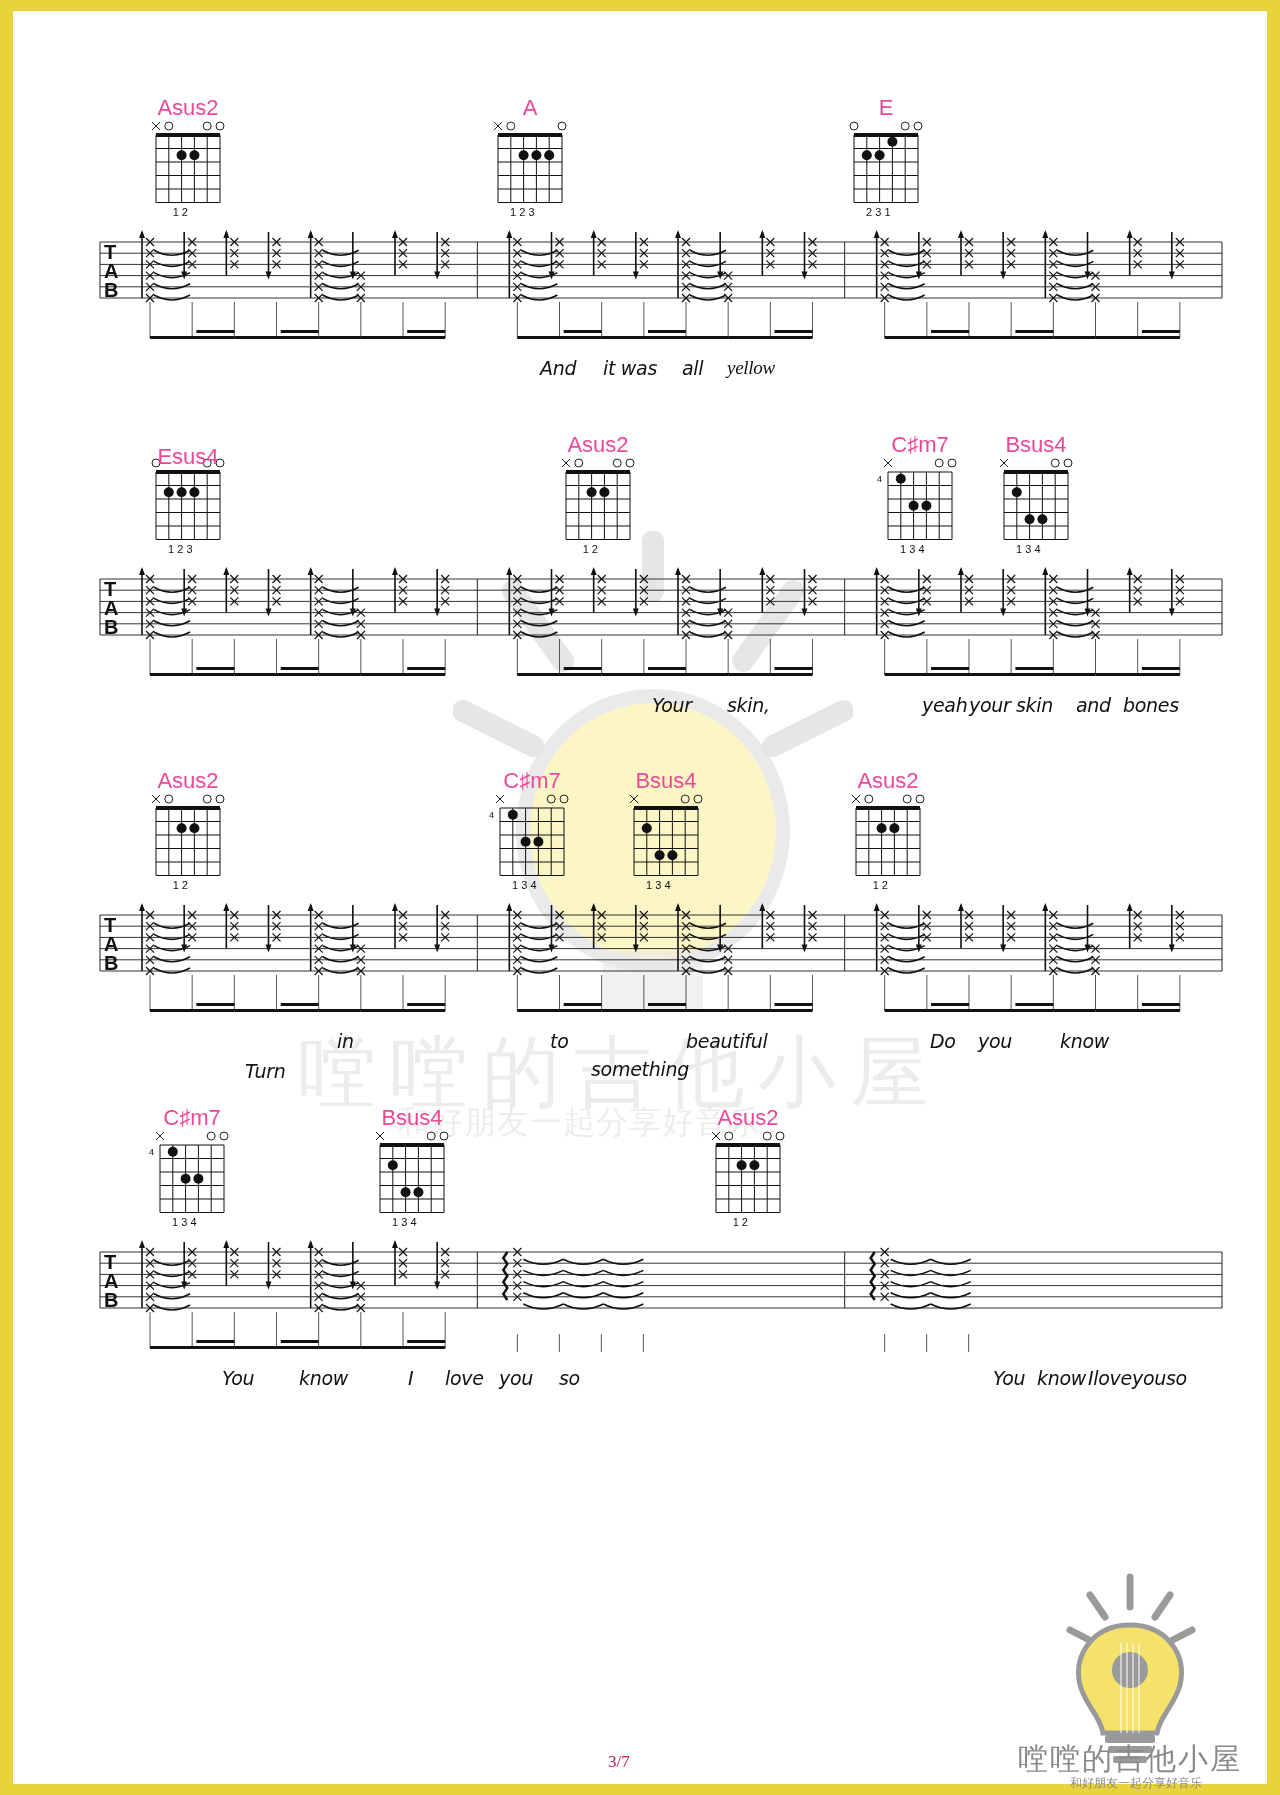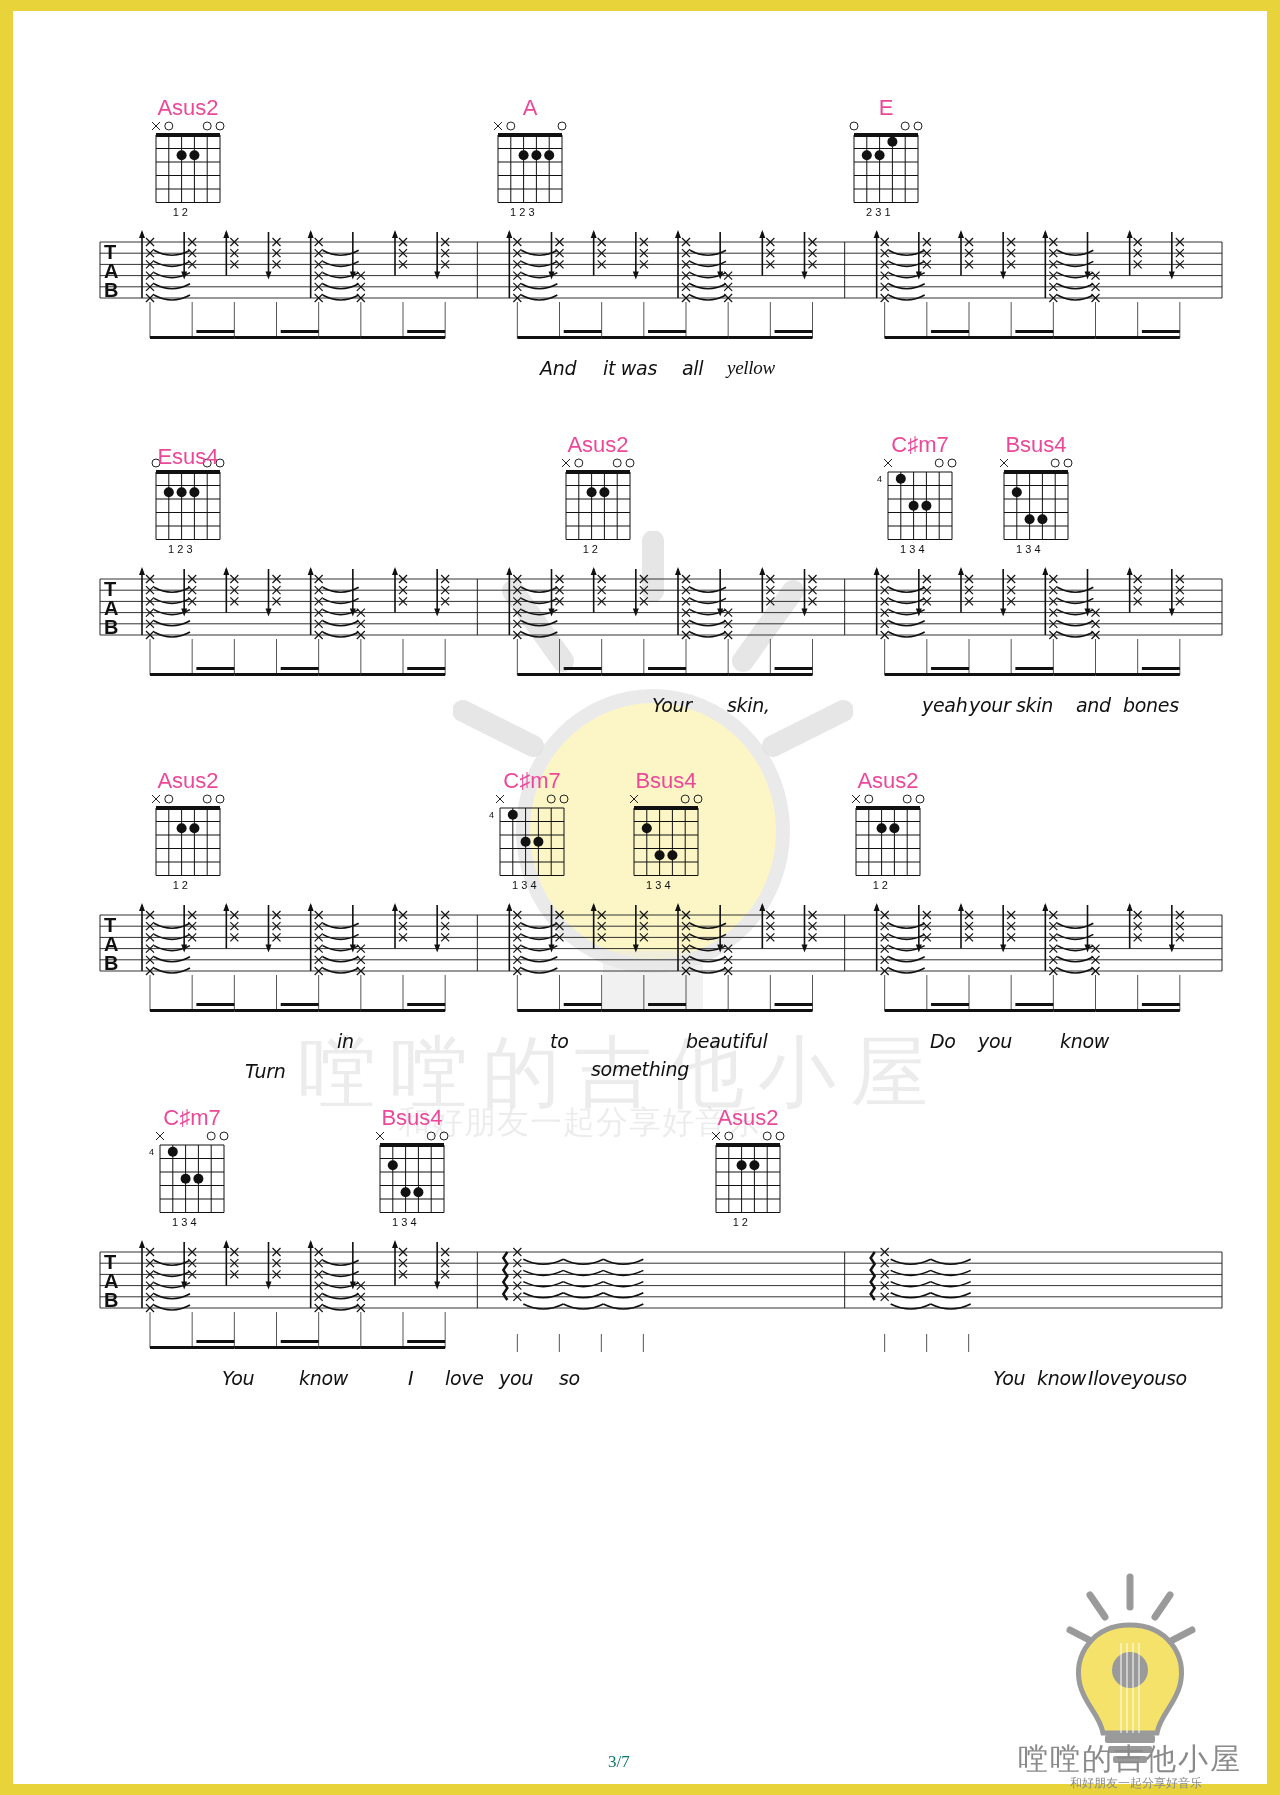--- a/index.html
+++ b/index.html
@@ -3,21 +3,21 @@
 <meta charset="utf-8">
 <style>
   html,body{margin:0;padding:0;}
   body{width:1280px;height:1795px;background:#E8D43A;position:relative;overflow:hidden;font-family:"Liberation Sans",sans-serif;}
   .page{position:absolute;left:13px;top:11px;width:1254px;height:1773px;background:#ffffff;}
   .system{position:absolute;left:0;width:1254px;}
   .system svg{position:absolute;left:0;top:0;overflow:visible;}
   .chord-name{position:absolute;font-size:22px;color:#ec4899;white-space:nowrap;transform:translateX(-50%);font-family:"Liberation Sans",sans-serif;}
   .lyric{position:absolute;font-size:19px;font-style:italic;color:#111;white-space:nowrap;font-family:"DejaVu Sans",sans-serif;letter-spacing:-0.3px;}
   .wm-text{position:absolute;color:#000;opacity:0.07;white-space:nowrap;font-family:"DejaVu Sans",sans-serif;}
-  .page-num{position:absolute;left:595px;top:1741px;font-size:17px;color:#0f766e;font-family:"Liberation Serif",serif;}
+  .page-num{position:absolute;left:595px;top:1741px;font-size:17px;color:#be185d;font-family:"Liberation Serif",serif;}
   .logo{position:absolute;left:985px;top:1555px;width:255px;height:225px;}
   .logo-title{position:absolute;left:1005px;top:1728px;font-size:30px;color:#8a8a8a;letter-spacing:2px;white-space:nowrap;font-family:"DejaVu Sans",sans-serif;}
   .logo-sub{position:absolute;left:1057px;top:1764px;font-size:12px;color:#8a8a8a;white-space:nowrap;font-family:"DejaVu Sans",sans-serif;}
 </style>
 </head>
 <body>
 
 <div class="page">
 
   <svg style="position:absolute;left:440px;top:520px;" width="400" height="540" viewBox="0 0 400 540">

